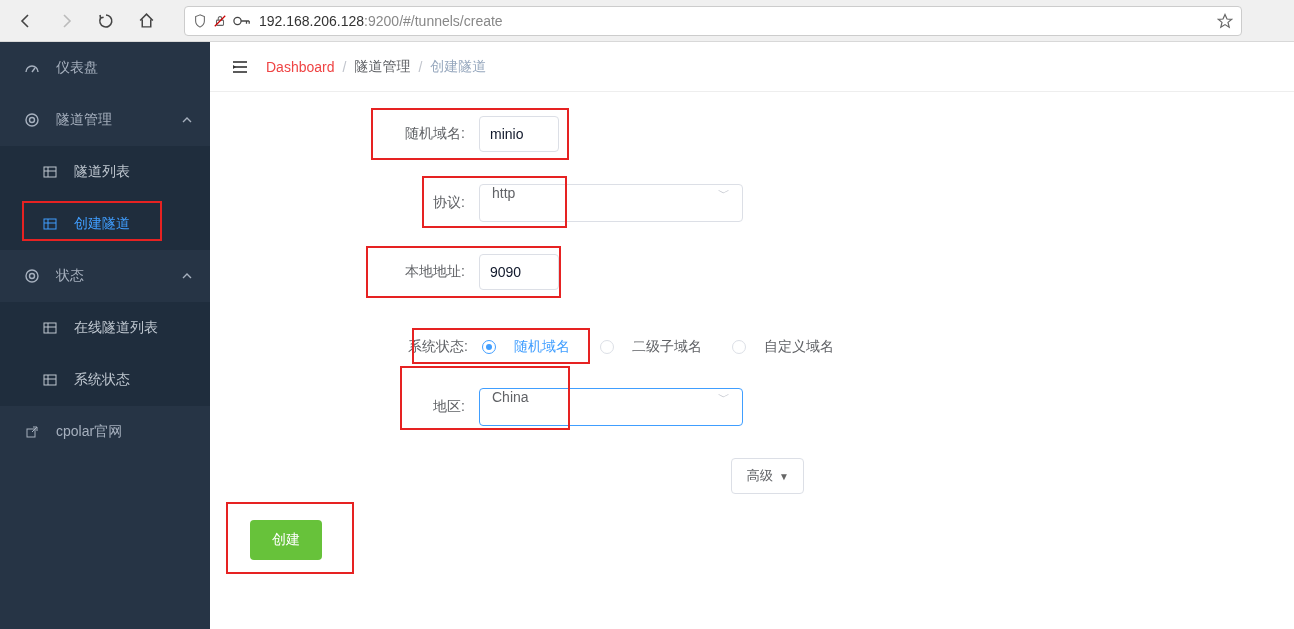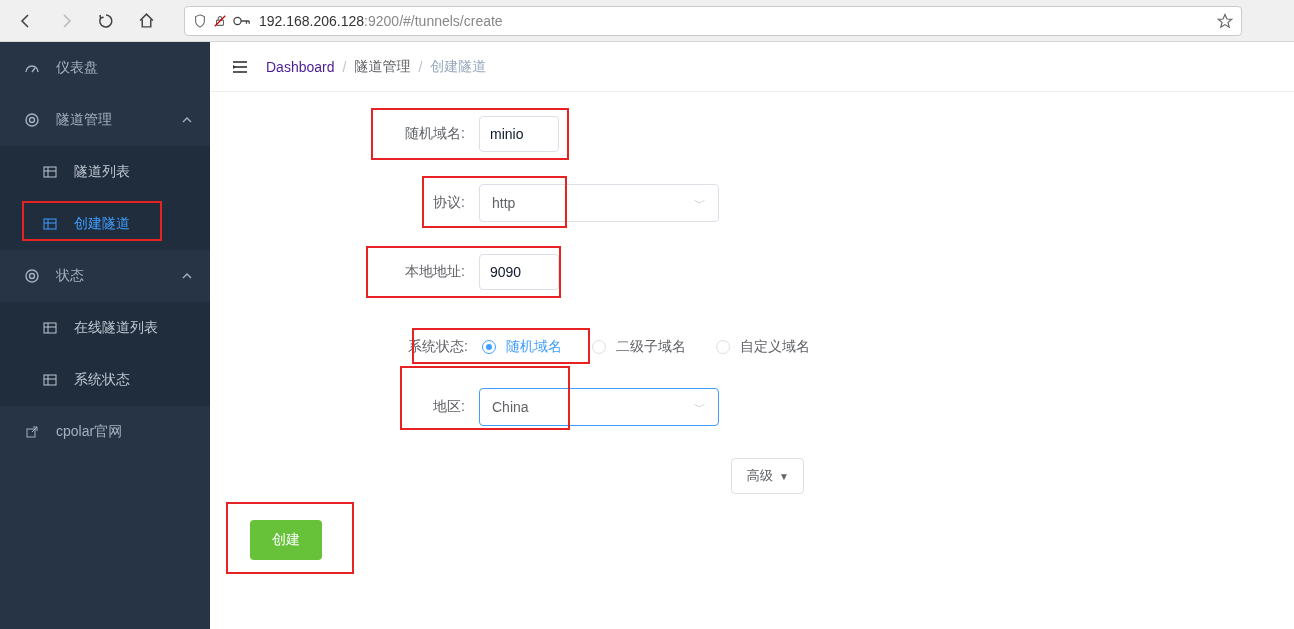--- a/index.html
+++ b/index.html
@@ -24,34 +24,34 @@
     .sidebar-sub.active { color: #409eff; }
     .sidebar-item .icn, .sidebar-sub .icn { width: 20px; height: 20px; display: inline-flex; align-items: center; justify-content: center; margin-right: 14px; }
     .sidebar-item .chev { position: absolute; right: 18px; }
     
     
     .main { flex: 1; background: #fff; display: flex; flex-direction: column; }
     .breadcrumb-bar { height: 50px; border-bottom: 1px solid #eee; display: flex; align-items: center; padding: 0 20px; gap: 16px; }
     .bc-toggle { width: 20px; height: 20px; display: flex; align-items: center; justify-content: center; color: #333; cursor: pointer; }
     .bc-list { display: flex; align-items: center; gap: 8px; font-size: 14px; }
     .bc-item { color: #606266; }
-    .bc-item.link { color: #4c1d95; cursor: pointer; }
+    .bc-item.link { color: #ef4444; cursor: pointer; }
     .bc-item.active { color: #97a8be; }
     .bc-sep { color: #c0c4cc; }
     
     .form-area { padding: 24px 40px 20px 24px; }
     .form-row { display: flex; align-items: center; margin-bottom: 32px; position: relative; }
     .form-label { width: 100px; text-align: right; font-size: 14px; color: #606266; padding-right: 14px; }
     .sm-input { width: 80px; height: 36px; border: 1px solid #dcdfe6; border-radius: 4px; padding: 0 10px; font-size: 14px; color: #0f172a; outline: none; }
-    .select-box { width: 240px; height: 38px; border: 1px solid #dcdfe6; border-radius: 4px; display: flex; align-items: center; padding: 0 12px; color: #606266; cursor: pointer; justify-content: space-between; }
+    .select-box { width: 264px; height: 38px; border: 1px solid #dcdfe6; border-radius: 4px; display: flex; align-items: flex-start; padding: 0 12px; color: #606266; cursor: pointer; justify-content: space-between; }
     .select-box.blue { border-color: #409eff; }
     .chev-down { color: #c0c4cc; font-size: 12px; }
     
     .radio-group { display: flex; gap: 30px; align-items: center; }
-    .radio-item { display: flex; align-items: center; gap: 10px; cursor: pointer; }
+    .radio-item { display: flex; align-items: center; gap: 18px; cursor: pointer; }
     .radio-circle { width: 14px; height: 14px; border: 1px solid #dcdfe6; border-radius: 50%; display: flex; align-items: center; justify-content: center; }
     .radio-circle.checked { border-color: #409eff; }
     .radio-dot { width: 6px; height: 6px; background: #409eff; border-radius: 50%; }
     .radio-label { font-size: 14px; color: #606266; }
     .radio-label.active { color: #409eff; }
     
     .hl-red { border: 2px solid #e62222; position: absolute; pointer-events: none; }
     
     .adv-row { display: flex; justify-content: flex-end; padding-right: 450px; margin: 20px 0 26px; }
     .adv-btn { height: 36px; padding: 0 14px; border: 1px solid #dcdfe6; border-radius: 4px; background: #fff; color: #606266; cursor: pointer; display: flex; align-items: center; gap: 6px; }

